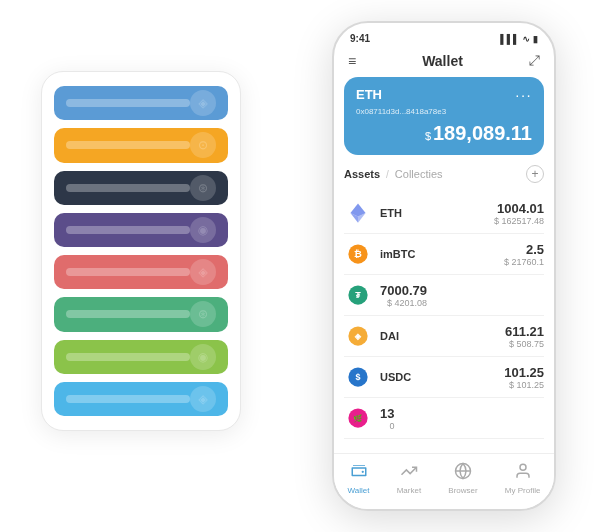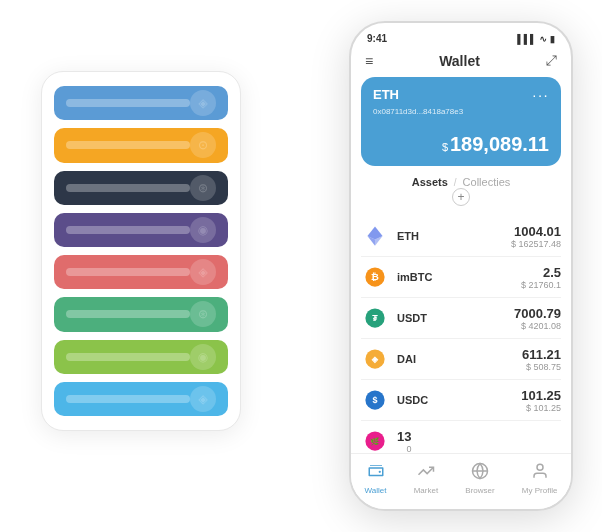--- a/index.html
+++ b/index.html
@@ -77,21 +77,21 @@
     .row-red { background: #e06c6c; }
     .row-green { background: #4caf7d; }
     .row-light-green { background: #8bc34a; }
     .row-sky { background: #4db6e8; }
 
     .label-light { background: rgba(255,255,255,0.5); }
 
     
     .phone {
       position: absolute;
-      right: 18px;
+      right: 35px;
       top: 10px;
       width: 224px;
       height: 490px;
       background: #fff;
       border-radius: 36px;
       border: 2px solid #d8d8d8;
       box-shadow: 0 8px 40px rgba(0,0,0,0.15);
       overflow: hidden;
       z-index: 2;
       display: flex;
@@ -165,42 +165,41 @@
     }
 
     .eth-card-dots {
       font-size: 14px;
       letter-spacing: 1px;
     }
 
     .eth-card-address {
       font-size: 8px;
       opacity: 0.8;
-      margin-bottom: 17px;
+      margin-bottom: 6px;
     }
 
     .eth-card-amount {
       font-size: 20px;
       font-weight: 700;
       text-align: right;
     }
 
     .eth-card-currency {
       font-size: 11px;
       font-weight: 400;
       margin-right: 2px;
     }
 
     
     .assets-header {
       display: flex;
       justify-content: space-between;
       align-items: center;
       padding: 2px 0;
-      flex-direction: column;
     }
 
     .assets-tabs {
       display: flex;
       gap: 6px;
       align-items: center;
       font-size: 11px;
     }
 
     .tab-active {
@@ -432,21 +431,20 @@
           </div>
         </div>
 
         <div class="asset-item">
           <div class="asset-icon usdt-icon">
             <svg width="22" height="22" viewBox="0 0 32 32">
                 <circle cx="16" cy="16" r="14" fill="#26a17b"></circle>
                 <text x="16" y="21" text-anchor="middle" fill="white" font-size="13" font-weight="bold">₮</text>
               </svg>
           </div>
-          <span class="asset-name">USDT</span>
           <div class="asset-values">
             <div class="asset-amount">7000.79</div>
             <div class="asset-usd">$ 4201.08</div>
           </div>
         </div>
 
         <div class="asset-item">
           <div class="asset-icon dai-icon">
             <svg width="22" height="22" viewBox="0 0 32 32">
                 <circle cx="16" cy="16" r="14" fill="#f5ac37"></circle>

